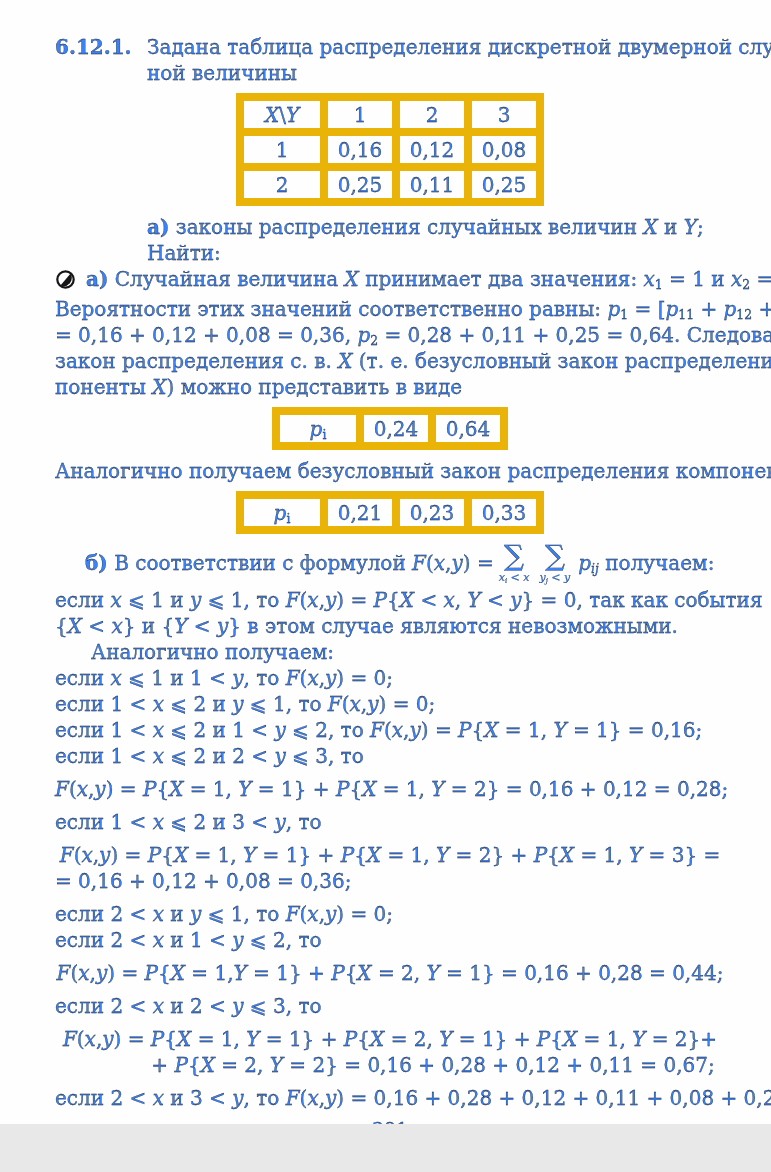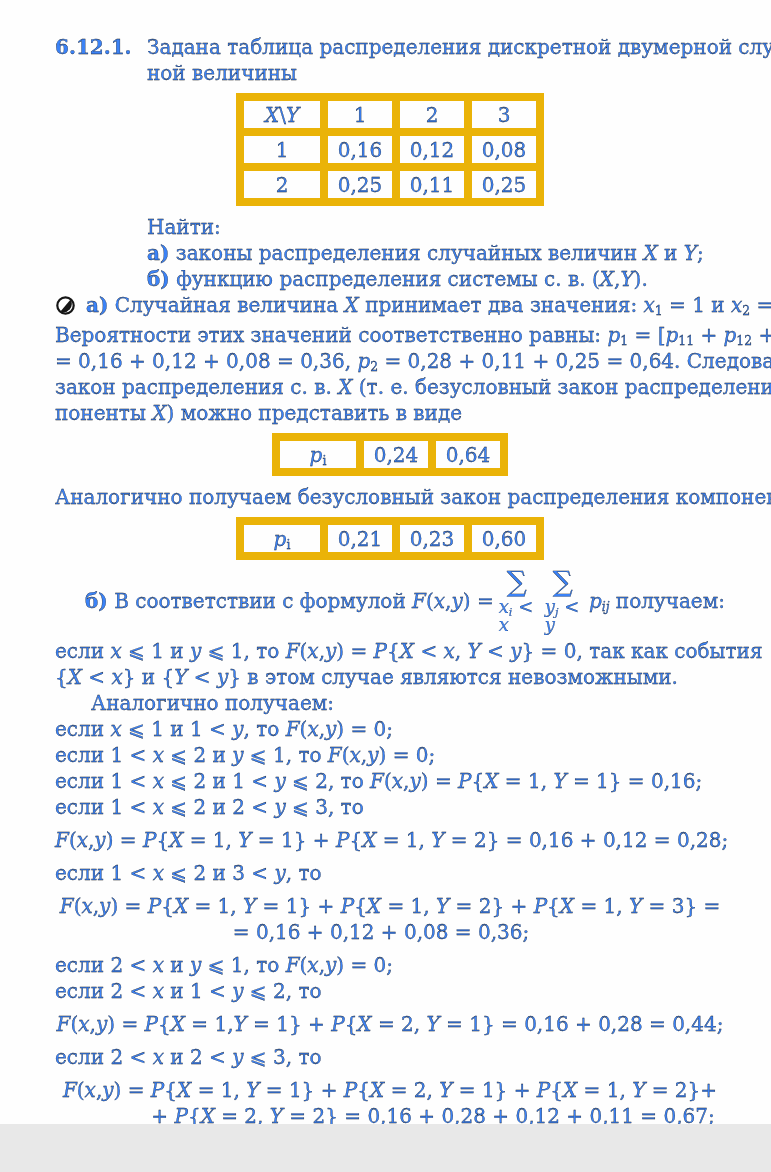--- a/index.html
+++ b/index.html
@@ -24,26 +24,26 @@
   .prob-num{position:absolute;left:-92px;top:0;font-weight:bold;}
   .tbl{border-collapse:collapse;margin:7px auto 8px auto;text-align:center;}
   .tbl td{border:8px solid #eab308;padding:0 9px;height:27px;min-width:46px;}
   .tbl tr.hdr td{border-bottom:3px solid #1c1c1c;}
   .tbl td.c0{min-width:58px;}
   .sol-first .marker{display:inline-block;vertical-align:-4px;margin-right:10px;}
   .formula{display:flex;align-items:center;margin:3px 0 4px 0;padding-left:30px;}
   .formula .seg{white-space:nowrap;}
   .bigop{display:inline-flex;flex-direction:column;align-items:center;line-height:1;margin:0 5px;}
   .sigma{font-size:28px;}
-  .lim{font-size:18px;margin-top:2px;-webkit-text-stroke:0.2px #161616;}
+  .lim{font-size:11px;margin-top:2px;-webkit-text-stroke:0.2px #161616;}
   .tail{margin-left:3px;}
   .ind{text-indent:36px;}
   .eq{text-align:center;margin:7px 0;white-space:nowrap;}
   .eq.tight{margin-bottom:0;}
-  .eq-right{text-align:center;padding-right:18px;margin:0 0 7px 0;white-space:nowrap;}
+  .eq-right{text-align:left;padding-right:18px;margin:0 0 7px 0;white-space:nowrap;}
   .eq-shift{text-align:center;padding-left:86px;margin:0 0 7px 0;white-space:nowrap;}
   .pageno{text-align:center;margin-top:5px;font-size:19px;}
 </style>
 </head>
 <body>
 
 <div class="doc">
 
   <div class="prob">
     <div class="line rel">
@@ -70,23 +70,22 @@
     <tr>
       <td class="c0">2</td>
       <td>0,25</td>
       <td>0,11</td>
       <td>0,25</td>
     </tr>
   </tbody>
     </table>
 
   <div class="find">
+    <div class="line"><b>а)</b> законы распределения случайных величин <i>X</i> и <i>Y</i>;</div>
     <div class="line">Найти:</div>
-    <div class="line"><b>а)</b> законы распределения случайных величин <i>X</i> и <i>Y</i>;</div>
-    <div class="line"><b>б)</b> функцию распределения системы с. в. (<i>X</i>,<i>Y</i>).</div>
   </div>
 
   <div class="line sol-first">
     <span class="marker"><svg width="21" height="21" viewBox="0 0 22 22">
           <circle cx="11" cy="11" r="8.6" fill="none" stroke="#161616" stroke-width="2.3"></circle>
           <path d="M16.3 4.8 A8.6 8.6 0 0 1 5.7 17.2 Z" fill="#161616"></path>
         </svg></span><span><b>а)</b> Случайная величина <i>X</i> принимает два значения: <i>x</i><sub>1</sub> = 1 и <i>x</i><sub>2</sub> = 2.</span>
   </div>
   <div class="line">Вероятности этих значений соответственно равны: <i>p</i><sub>1</sub> = [<i>p</i><sub>11</sub> + <i>p</i><sub>12</sub> + ] =</div>
   <div class="line">= 0,16 + 0,12 + 0,08 = 0,36, <i>p</i><sub>2</sub> = 0,28 + 0,11 + 0,25 = 0,64. Следовательно,</div>
@@ -104,21 +103,21 @@
     </table>
 
   <div class="line">Аналогично получаем безусловный закон распределения компоненты :</div>
 
   <table class="tbl">
     <tbody>
     <tr>
       <td class="c0"><i>p</i><sub>i</sub></td>
       <td>0,21</td>
       <td>0,23</td>
-      <td>0,60</td>
+      <td>0,33</td>
     </tr>
   </tbody>
     </table>
 
   <div class="formula">
     <span class="seg"><b>б)</b> В соответствии с формулой <i>F</i>(<i>x</i>,<i>y</i>) =</span>
     <span class="bigop">
       <span class="sigma">∑</span>
       <span class="lim"><i>x<sub>i</sub></i> &lt; <i>x</i></span>
     </span>

